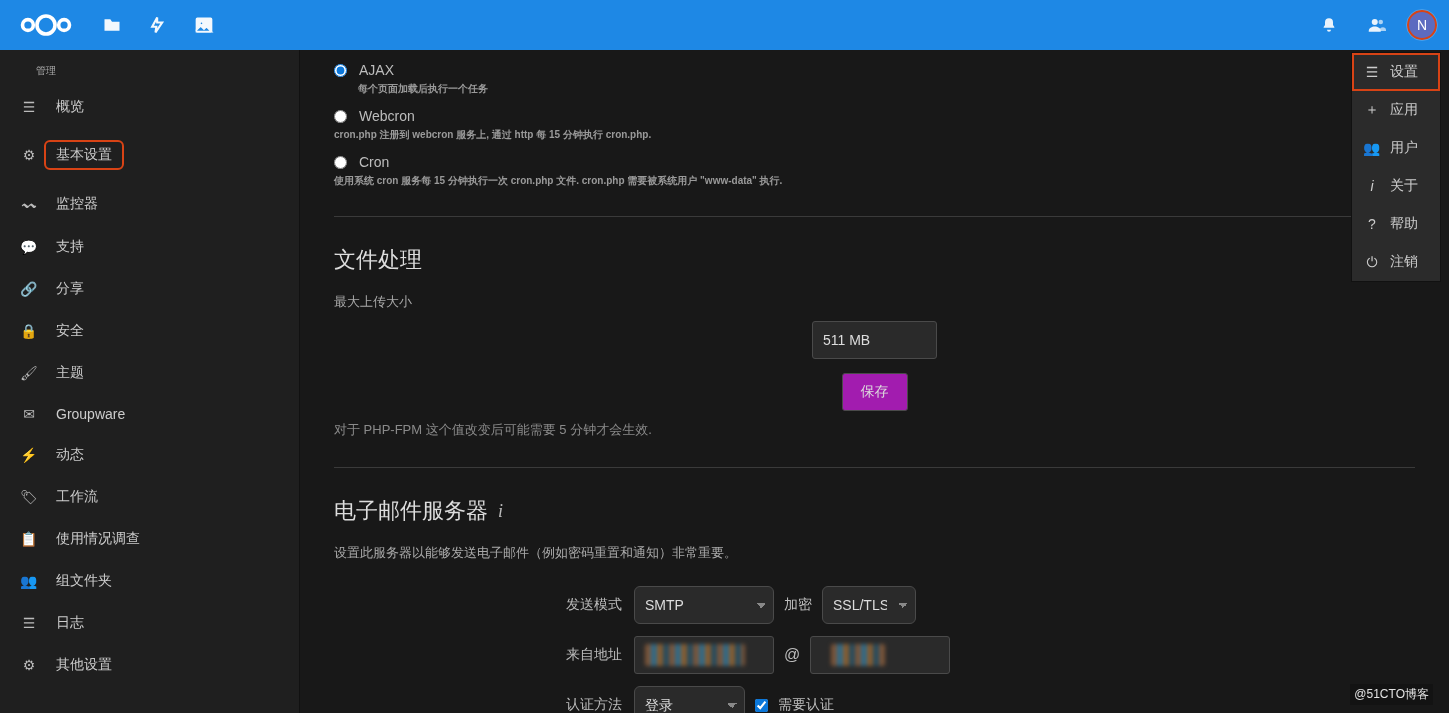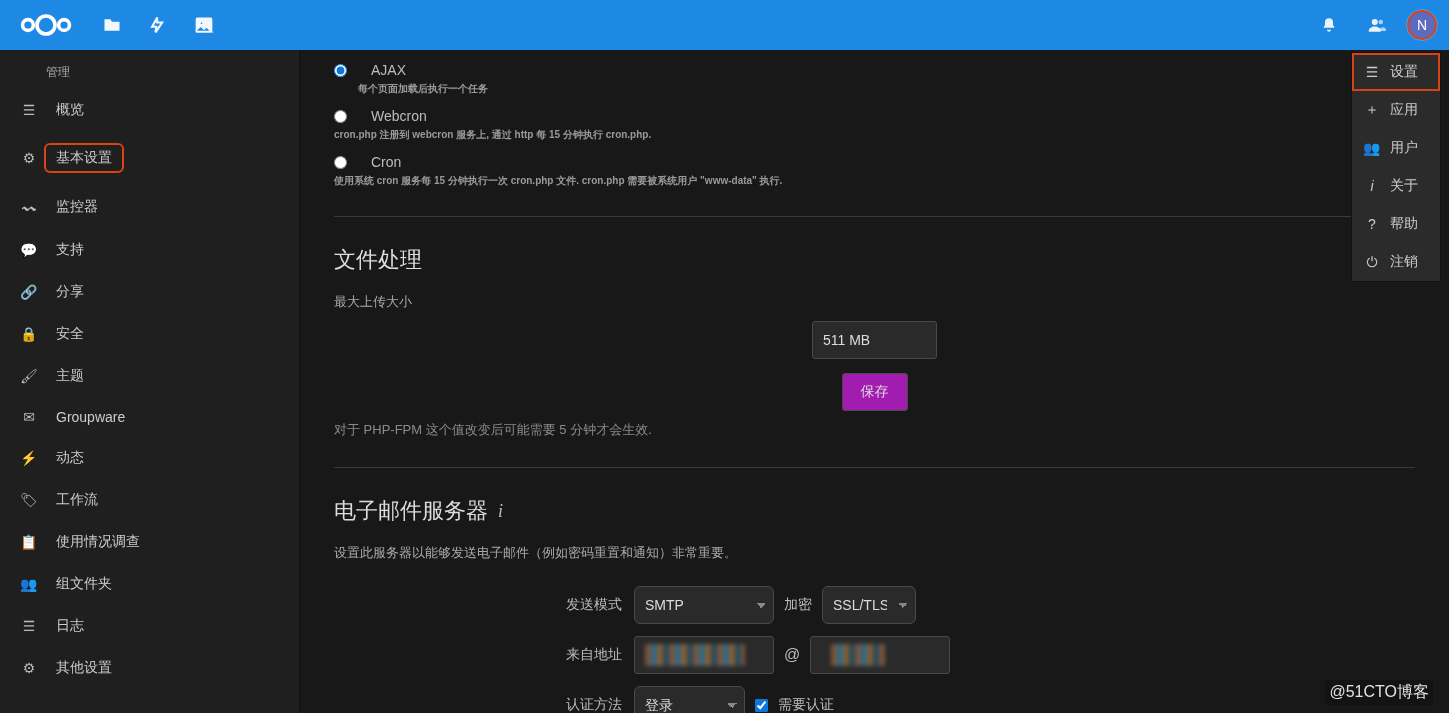--- a/index.html
+++ b/index.html
@@ -62,42 +62,42 @@
   .user-menu .mi .mi-icon {width:16px;display:flex;justify-content:center;font-size:14px;}
   
   .sidebar {
     position:absolute;left:0;top:50px;bottom:0;
     width:300px;background:#1f1f1f;
     border-right:1px solid #111;
     display:flex;flex-direction:column;
     padding-top:6px;
   }
   .sidebar .section-head {
-    padding:8px 46px;color:#aaa;font-size:12px;cursor:default;
+    padding:8px 36px;color:#aaa;font-size:10px;cursor:default;
   }
   .sidebar .item {
     display:flex;align-items:center;gap:18px;
     padding:12px 20px;color:#ccc;cursor:pointer;font-size:14px;
   }
   .sidebar .item.active {
     background:transparent;
   }
   .sidebar .item.active .label-box {
     border:2px solid #d84315;border-radius:6px;
     padding:4px 10px;margin-left:-12px;
   }
   .sidebar .item .sicon {width:18px;display:flex;justify-content:center;color:#bbb;}
   
   .main {
     position:absolute;left:300px;right:0;top:50px;bottom:0;
     background:#181818;
     overflow:auto;
     padding:8px 34px 60px;
   }
-  .radio-row {display:flex;align-items:center;gap:24px;margin:4px 0;}
+  .radio-row {display:flex;align-items:center;gap:12px;margin:4px 0;}
   .radio-row input {accent-color:#0b77da;}
   .desc {color:#9a9a9a;font-size:10px;margin:2px 0 12px 24px;font-weight:bold;}
   .section {border-top:1px solid #3a3a3a;margin-top:28px;padding-top:28px;}
   .section h2 {color:#ddd;font-size:22px;font-weight:400;margin-bottom:18px;display:flex;align-items:center;gap:10px;}
   .info-i {
     font-style:italic;font-family:Georgia,serif;font-size:18px;color:#bbb;cursor:pointer;
   }
   .sublabel {color:#aaa;font-size:13px;margin-bottom:10px;display:block;}
   .row {display:flex;align-items:center;gap:14px;margin-bottom:10px;flex-direction:column;}
   input[type=text], input[type=password], select, .valuebox {
@@ -121,21 +121,21 @@
     filter:blur(2px);border-radius:2px;display:inline-block;
   }
   .masked.short{width:54px;}
   .masked.med{width:100px;}
   .at {color:#bbb;font-size:16px;}
   .colon {color:#bbb;}
   .cb {accent-color:#0b77da;}
   .hint {color:#8a8a8a;font-size:13px;margin-top:8px;}
   .watermark {
     position:absolute;right:16px;bottom:8px;
-    color:#e2e2e2;font-size:16px;background:rgba(0,0,0,.2);
+    color:#e2e2e2;font-size:12px;background:rgba(0,0,0,.2);
     padding:2px 4px;
     margin-left:32px;
   }
 </style>
 </head>
 <body>
 
 <div class="header">
   <div class="logo">
     <svg viewBox="0 0 62 30">

